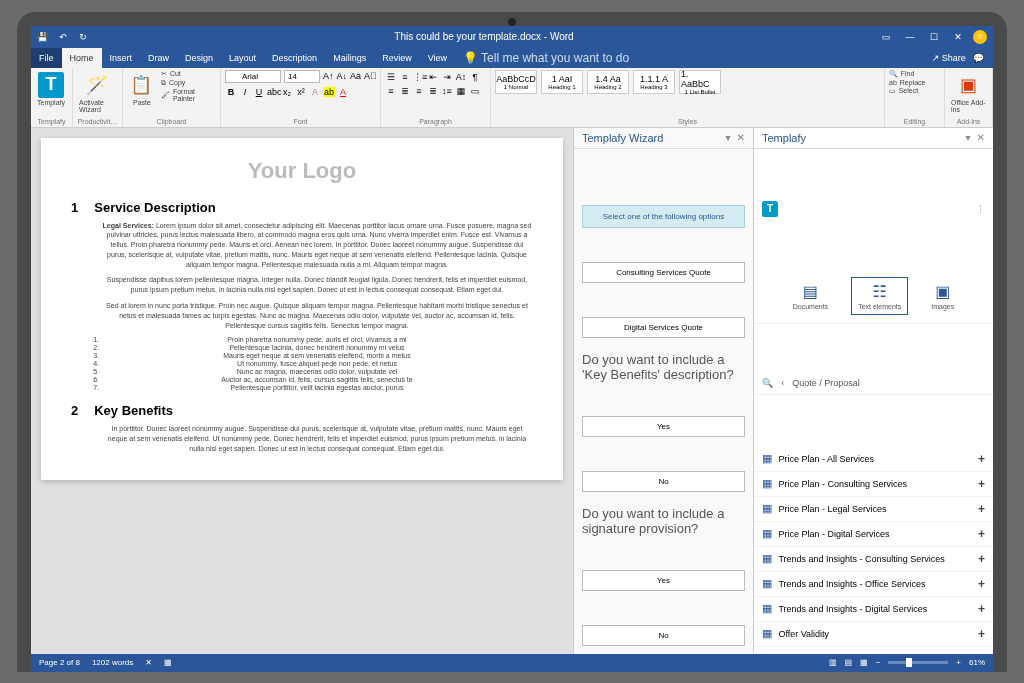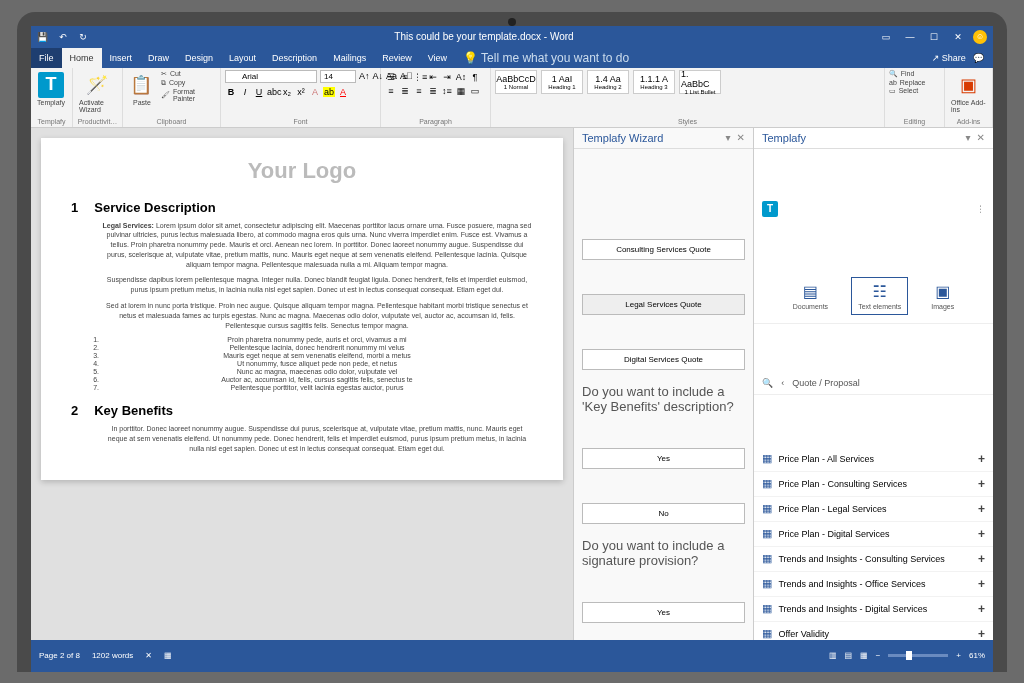--- a/index.html
+++ b/index.html
@@ -29,21 +29,21 @@
 .ribbon { background: #f3f3f3; border-bottom: 1px solid #ccc; height: 60px; display: flex; }
 .rgroup { border-right: 1px solid #ddd; padding: 2px 4px; display: flex; flex-direction: column; justify-content: space-between; }
 .rgroup-body { display: flex; gap: 4px; align-items: flex-start; flex: 1; }
 .rgroup-label { font-size: 7px; color: #777; text-align: center; }
 .rbtn { display: flex; flex-direction: column; align-items: center; gap: 1px; font-size: 7px; color: #444; padding: 2px; }
 .rbtn .icon { width: 20px; height: 20px; display: flex; align-items: center; justify-content: center; font-size: 14px; }
 .rbtn.big .icon { width: 26px; height: 26px; font-size: 18px; }
 .small-stack { display: flex; flex-direction: column; gap: 1px; font-size: 7px; color: #444; }
 .small-row { display: flex; gap: 3px; align-items: center; }
 .fontbox, .sizebox { border: 1px solid #bbb; background: #fff; padding: 1px 3px; font-size: 8px; }
-.fontbox { width: 92px; padding-left: 16px; } .sizebox { width: 36px; }
+.fontbox { width: 56px; padding-left: 16px; } .sizebox { width: 36px; }
 .fmtbtns { display: flex; gap: 2px; margin-top: 2px; }
 .fmtbtns span { width: 12px; text-align: center; font-size: 9px; }
 .style-item { border: 1px solid #ccc; background: #fff; width: 42px; height: 24px; display: flex; flex-direction: column; align-items: center; justify-content: center; font-size: 6px; padding: 1px; }
 .style-item .prev { font-size: 9px; }
 
 
 .workspace { flex: 1; display: flex; background: #e0e0e0; overflow: hidden; }
 .doc-area { flex: 1; overflow: auto; padding: 10px; }
 .page { background: #fff; width: 100%; padding: 20px 30px; box-shadow: 0 2px 6px rgba(0,0,0,0.2); text-align: center; }
 .logo { color: #bbb; font-size: 22px; font-weight: bold; margin-bottom: 16px; }
@@ -70,21 +70,21 @@
 .temp-icon { display: flex; flex-direction: column; align-items: center; font-size: 7px; color: #555; gap: 2px; padding: 4px 6px; border: 1px solid transparent; }
 .temp-icon.active { border-color: #2b579a; }
 .temp-icon .glyph { font-size: 16px; color: #2b579a; }
 .breadcrumb-row { display: flex; align-items: center; gap: 8px; padding: 6px 8px; font-size: 9px; color: #555; border-bottom: 1px solid #eee; }
 .tlist { padding: 4px 0; }
 .titem { display: flex; align-items: center; gap: 6px; padding: 5px 8px; font-size: 9px; border-bottom: 1px solid #f2f2f2; cursor: pointer; }
 .titem .doc-icon { color: #2b579a; font-size: 11px; }
 .titem .plus { margin-left: auto; font-size: 12px; font-weight: bold; color: #444; }
 
 
-.statusbar { background: #2b579a; color: #fff; height: 32px; display: flex; align-items: center; padding: 0 8px; font-size: 8px; gap: 12px; }
+.statusbar { background: #2b579a; color: #fff; height: 18px; display: flex; align-items: center; padding: 0 8px; font-size: 8px; gap: 12px; }
 .statusbar .right { margin-left: auto; display: flex; gap: 8px; align-items: center; }
 .zoom-slider { width: 60px; height: 3px; background: #6a8bc0; position: relative; }
 .zoom-slider::after { content: ""; position: absolute; left: 30%; top: -3px; width: 6px; height: 9px; background: #fff; }
 
 .templafy-logo { width:16px; height:16px; background:#0099cc; color:#fff; display:flex; align-items:center; justify-content:center; font-weight:bold; font-size:10px; border-radius:2px;}
 </style>
 </head>
 <body>
 
 <div class="laptop">
@@ -281,22 +281,22 @@
 
       <div class="pane">
         <div class="pane-header">
           <span>Templafy Wizard</span>
           <div class="ctrls">
               <span>▾</span>
               <span>✕</span>
             </div>
         </div>
         <div class="pane-body">
+          <div class="wizard-top">Select one of the following options</div>
           <div class="wiz-option">Consulting Services Quote</div>
-          <div class="wiz-option selected">Legal Services Quote</div>
           <div class="wiz-option">Digital Services Quote</div>
           <div class="wiz-q">Do you want to include a 'Key Benefits' description?</div>
           <div class="wiz-option">Yes</div>
           <div class="wiz-option">No</div>
           <div class="wiz-q">Do you want to include a signature provision?</div>
           <div class="wiz-option">Yes</div>
           <div class="wiz-option">No</div>
         </div>
       </div>
 

